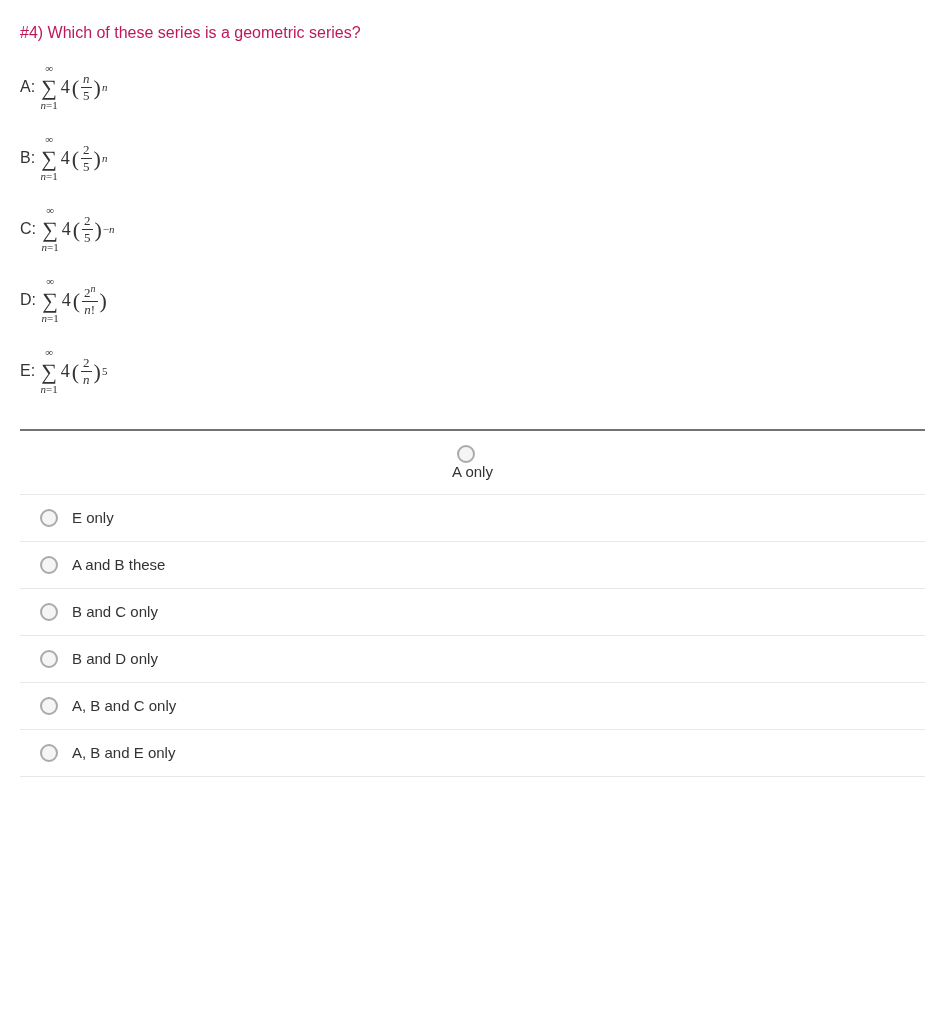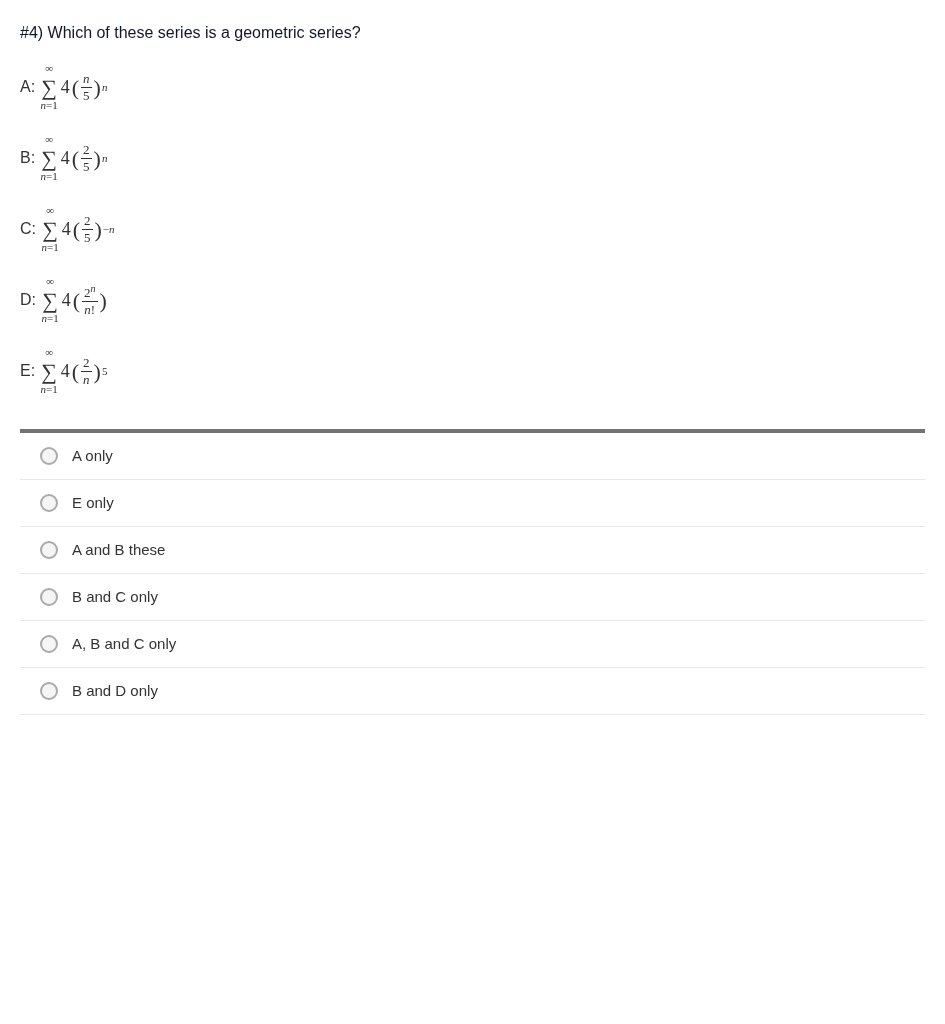--- a/index.html
+++ b/index.html
@@ -17,21 +17,21 @@
       min-height: 1024px;
     }
 
     .question-container {
       padding: 24px 20px 20px 20px;
     }
 
     .question-title {
       font-size: 16px;
       font-family: Arial, sans-serif;
-      color: #0f172a;
+      color: #be185d;
       margin-bottom: 18px;
       font-weight: normal;
     }
 
     .options-math {
       margin-bottom: 30px;
     }
 
     .math-option {
       font-size: 18px;
@@ -77,21 +77,22 @@
 
     .answer-option {
       display: flex;
       align-items: center;
       padding: 14px 20px;
       border-bottom: 1px solid #e8e8e8;
       cursor: pointer;
     }
 
     .answer-option:first-child {
-      border-top: 4px solid #737373;
+      border-top: 2px solid #737373;
+      flex-direction: column;
     }
 
     .radio-circle {
       width: 18px;
       height: 18px;
       border-radius: 50%;
       border: 2px solid #aaaaaa;
       background: #f5f5f5;
       margin-right: 14px;
       flex-shrink: 0;
@@ -227,20 +228,24 @@
     <li class="answer-option">
       <span class="radio-circle"></span>
       <span class="answer-label">A and B these</span>
     </li>
     <li class="answer-option">
       <span class="radio-circle"></span>
       <span class="answer-label">B and C only</span>
     </li>
     <li class="answer-option">
       <span class="radio-circle"></span>
+      <span class="answer-label">B and D only</span>
+    </li>
+    <li class="answer-option">
+      <span class="radio-circle"></span>
       <span class="answer-label">A, B and C only</span>
     </li>
     <li class="answer-option">
       <span class="radio-circle"></span>
-      <span class="answer-label">B and D only</span>
+      <span class="answer-label">A, B and E only</span>
     </li>
   </ul>
 </div>
 
 </body></html>

